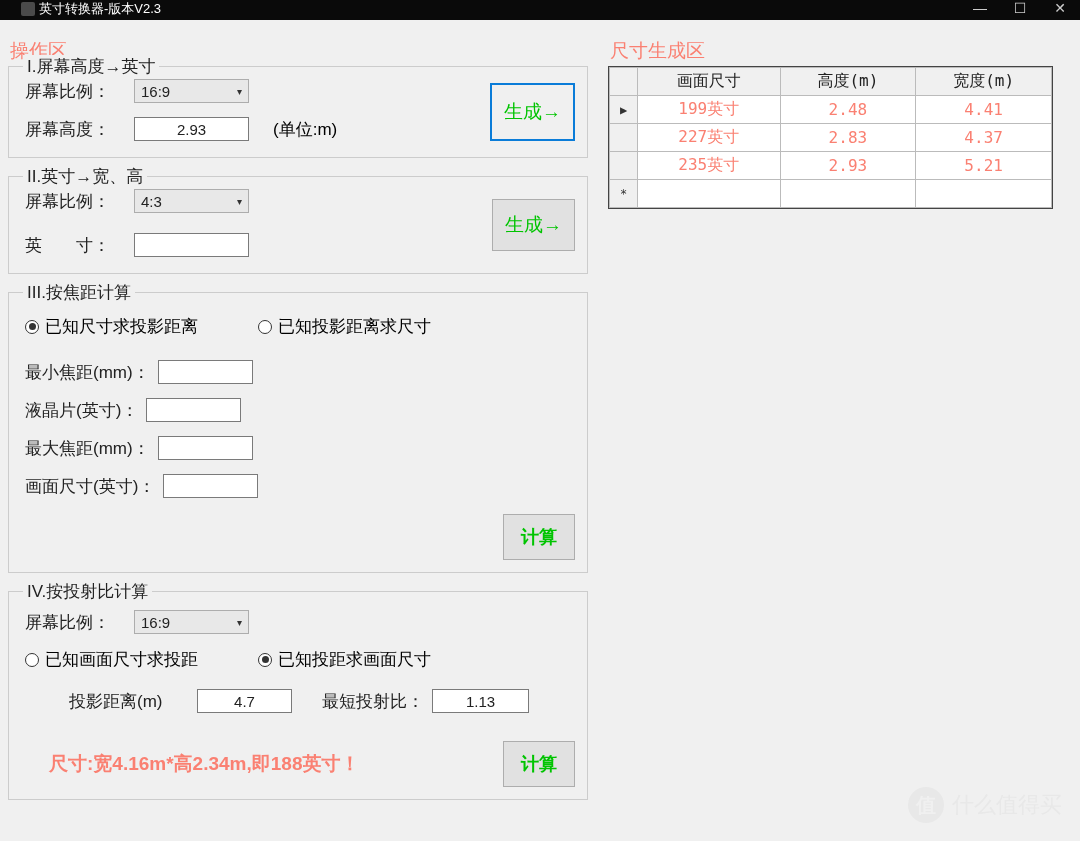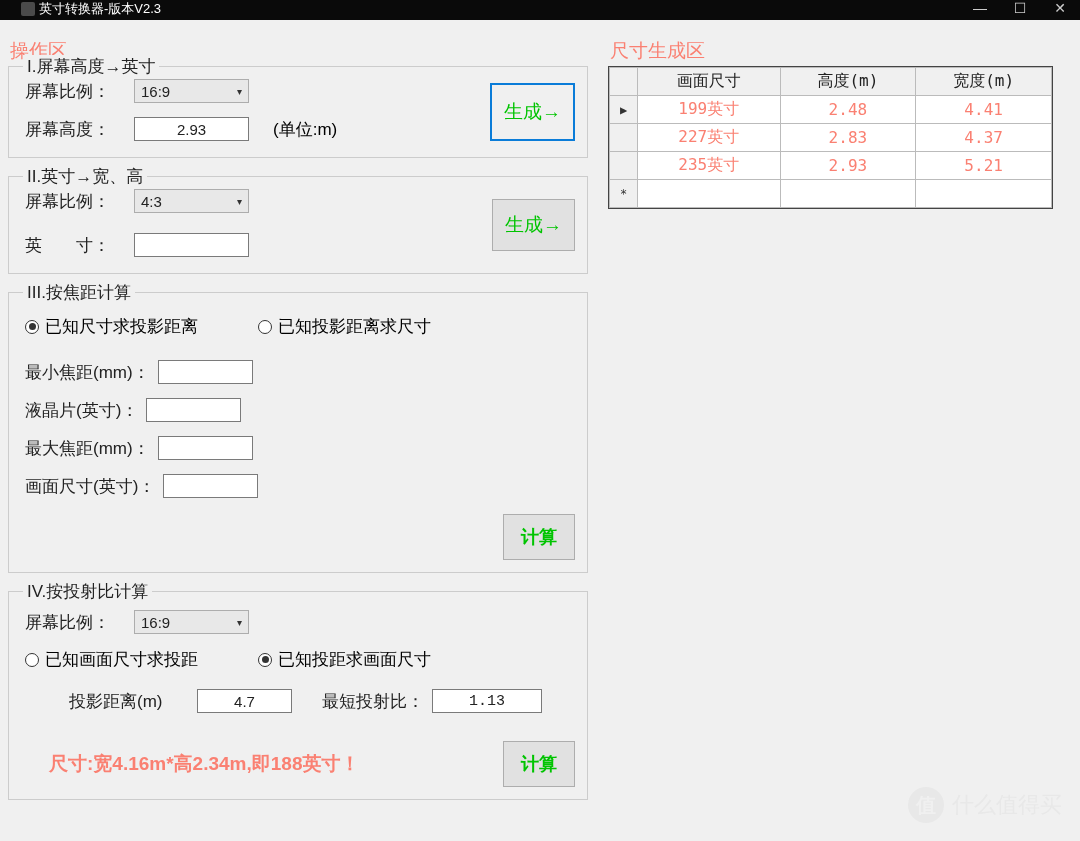--- a/index.html
+++ b/index.html
@@ -292,21 +292,21 @@
           <span>已知投距求画面尺寸</span>
         </div>
       </div>
       <div class="row" style="gap:30px;">
         <div class="gridcell">
           <span class="label" style="width:120px;margin-left:44px;">投影距离(m)</span>
           <input class="textinput" style="width: 95px;" value="4.7">
         </div>
         <div class="gridcell">
           <span class="label">最短投射比：</span>
-          <input class="textinput" style="width: 110px; font-family: Liberation Mono, monospace;" value="1.13">
+          <input class="textinput" style="width: 97px;" value="1.13">
         </div>
       </div>
       <div style="display:flex; align-items:center; margin-top:28px;margin-left:24px;">
         <span class="result-text">尺寸:宽4.16m*高2.34m,即188英寸！</span>
         <div class="flexfill"></div>
         <div class="calcbtn">计算</div>
       </div>
     </div>
   </div>
 

